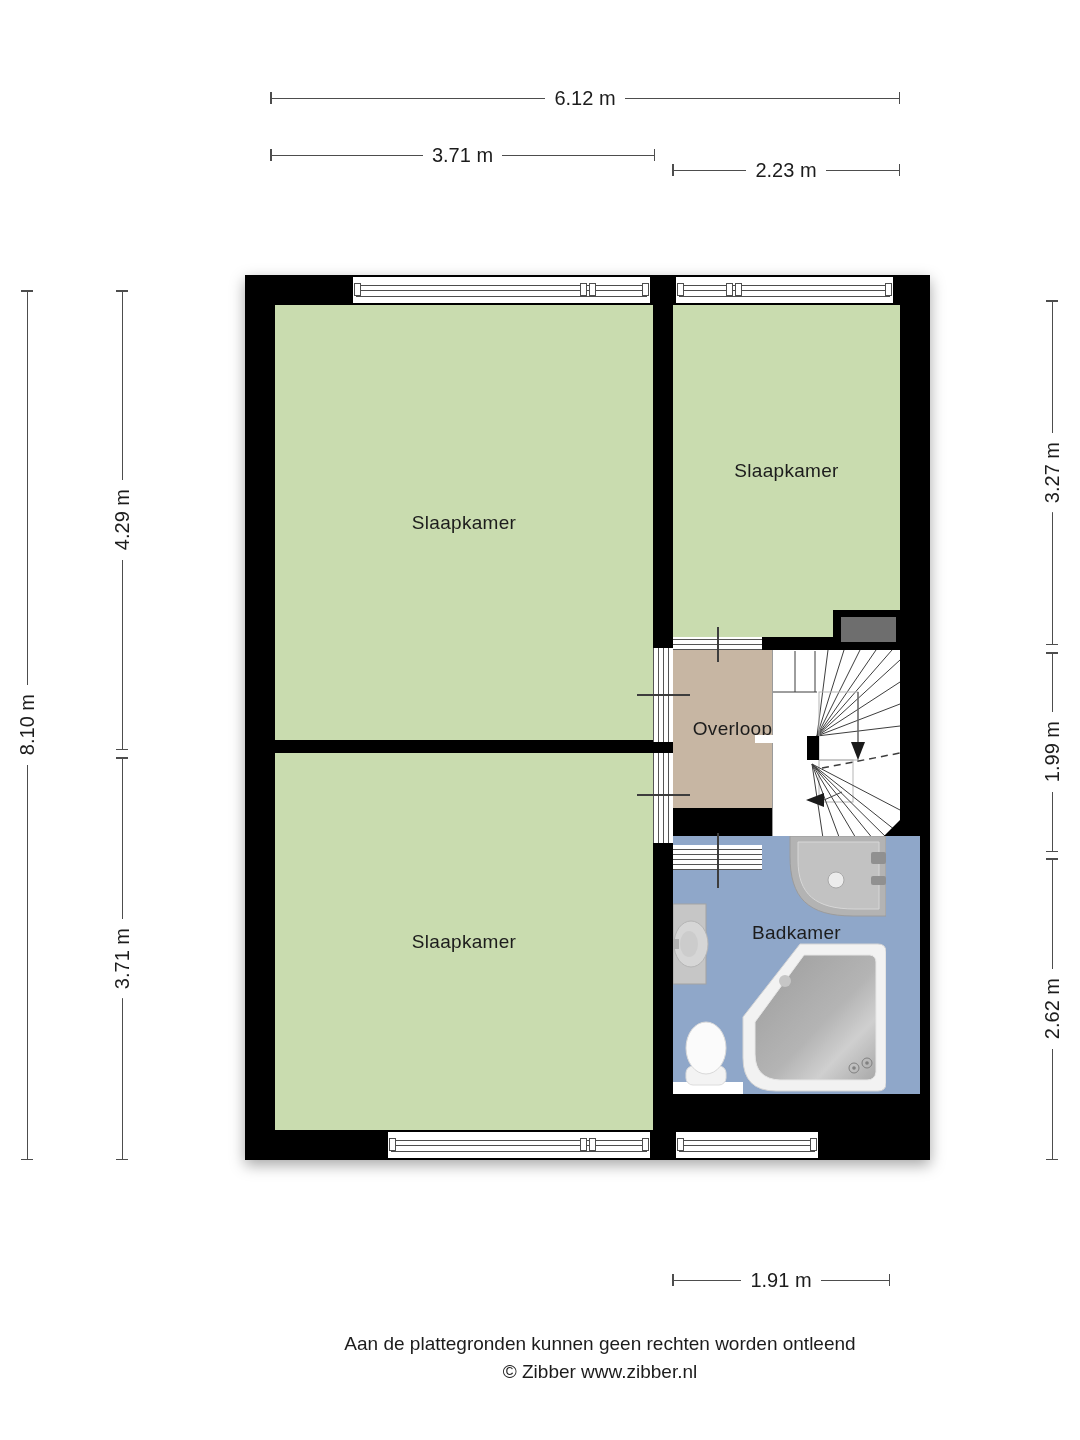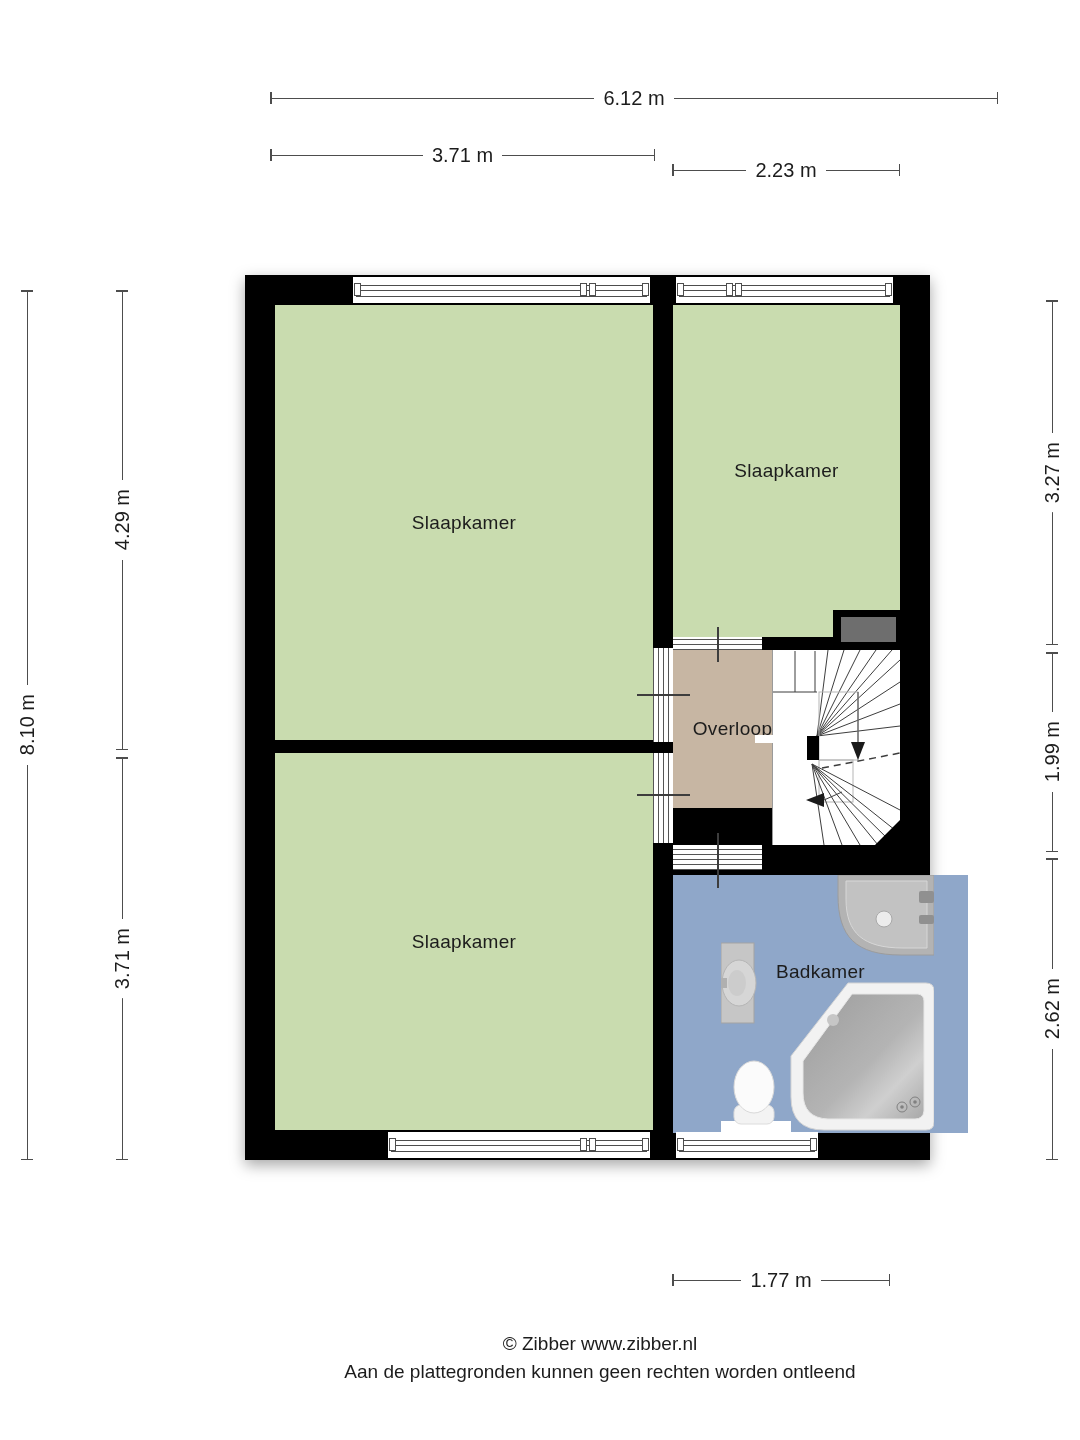--- a/index.html
+++ b/index.html
@@ -45,21 +45,21 @@
   .dim-v .dim-label{writing-mode:vertical-rl;transform:rotate(180deg);padding:9px 0;}
   
   .footer{position:absolute;left:140px;width:920px;top:1330px;text-align:center;
           font-size:19px;line-height:28px;}
 </style>
 </head>
 <body>
 
 <div id="canvas">
 
-  <div class="dim-h" style="left:270px;top:86px;width:728px;">
+  <div class="dim-h" style="left:270px;top:86px;width:630px;">
     <span class="end"></span>
       <span class="seg"></span>
     <span class="dim-label">6.12 m</span>
     <span class="seg"></span>
       <span class="end"></span>
   </div>
   <div class="dim-h" style="left:270px;top:143px;width:385px;">
     <span class="end"></span>
       <span class="seg"></span>
     <span class="dim-label">3.71 m</span>
@@ -69,21 +69,21 @@
   <div class="dim-h" style="left:672px;top:143px;width:228px;margin-top:15px;">
     <span class="end"></span>
       <span class="seg"></span>
     <span class="dim-label">2.23 m</span>
     <span class="seg"></span>
       <span class="end"></span>
   </div>
   <div class="dim-h" style="left:672px;top:1268px;width:218px;">
     <span class="end"></span>
       <span class="seg"></span>
-    <span class="dim-label">1.77 m</span>
+    <span class="dim-label">1.91 m</span>
     <span class="seg"></span>
       <span class="end"></span>
   </div>
 
   <div class="dim-v" style="left:15px;top:290px;height:870px;">
     <span class="end"></span>
       <span class="seg"></span>
     <span class="dim-label">8.10 m</span>
     <span class="seg"></span>
       <span class="end"></span>
@@ -182,21 +182,21 @@
           <line x1="52" y1="150" x2="70" y2="142"></line>
           <polygon points="34,150 52,143 52,157" fill="#1a1a1a" stroke="none"></polygon>
         </g>
         <rect x="35" y="86" width="12" height="24" fill="#000"></rect>
         <polygon points="103,195 128,195 128,170" fill="#000"></polygon>
       </svg>
     </div>
 
     <div class="abs white" style="left:510px;top:460px;width:50px;height:8px;"></div>
 
-    <div class="abs blue" style="left:428px;top:600px;width:247px;height:258px;padding-left:48px;">
+    <div class="abs blue" style="left:428px;top:561px;width:247px;height:258px;">
       <svg width="213" height="258" viewBox="0 0 213 258">
         <defs>
           <linearGradient id="tubg" x1="0" y1="0" x2="1" y2="1">
             <stop offset="0" stop-color="#9c9c9c"></stop>
             <stop offset="0.55" stop-color="#b4b4b4"></stop>
             <stop offset="0.75" stop-color="#cfcfcf"></stop>
             <stop offset="1" stop-color="#a8a8a8"></stop>
           </linearGradient>
         </defs>
 
@@ -267,17 +267,17 @@
     <div class="door-h" style="left:428px;top:362px;width:89px;height:13px;"></div>
     <div class="door-h" style="left:428px;top:570px;width:89px;height:25px;"></div>
 
     <div class="tick" style="left:392px;top:419px;width:53px;height:2px;"></div>
     <div class="tick" style="left:392px;top:519px;width:53px;height:2px;"></div>
     <div class="tick" style="left:472px;top:352px;width:2px;height:35px;"></div>
     <div class="tick" style="left:472px;top:558px;width:2px;height:55px;"></div>
   </div>
 
   <div class="footer">
+    <div>Aan de plattegronden kunnen geen rechten worden ontleend</div>
     <div>© Zibber www.zibber.nl</div>
-    <div>Aan de plattegronden kunnen geen rechten worden ontleend</div>
   </div>
 
 </div>
 
 </body></html>

